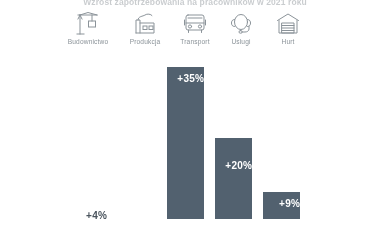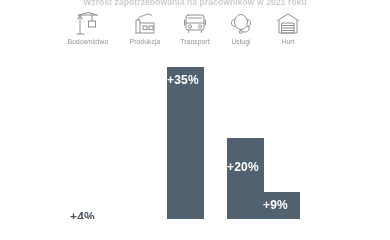--- a/index.html
+++ b/index.html
@@ -83,22 +83,22 @@
     position: absolute;
     left: 0;
     bottom: 0;
     width: 100%;
     background: #52616f;
   }
   .bar-value {
     position: absolute;
     left: 0;
     width: 100%;
-    text-align: left;
-    font-size: 12px;
+    text-align: right;
+    font-size: 10px;
     font-weight: 700;
     color: #ffffff;
     letter-spacing: 0.2px;
     white-space: nowrap;
   }
   .bar-group.outside-label .bar-value {
     color: #4a545d;
   }
 </style>
 </head>
@@ -188,21 +188,21 @@
       <div class="bar" style="height:1px; background:#ffffff;"></div>
       <div class="bar-value" style="top:-1px;">+4%</div>
     </div>
 
 
     <div class="bar-group" style="left:167px; width:37px; height:152px;">
       <div class="bar" style="height:152px;"></div>
       <div class="bar-value" style="top:6px;">+35%</div>
     </div>
 
-    <div class="bar-group" style="left:227px; width:37px; height:65px;">
+    <div class="bar-group" style="left:215px; width:37px; height:65px;">
       <div class="bar" style="height:81px;"></div>
       <div class="bar-value" style="top:6px;">+20%</div>
     </div>
 
     <div class="bar-group" style="left:263px; width:37px; height:27px;">
       <div class="bar" style="height:27px;"></div>
       <div class="bar-value" style="top:6px;">+9%</div>
     </div>
 
   </div>

